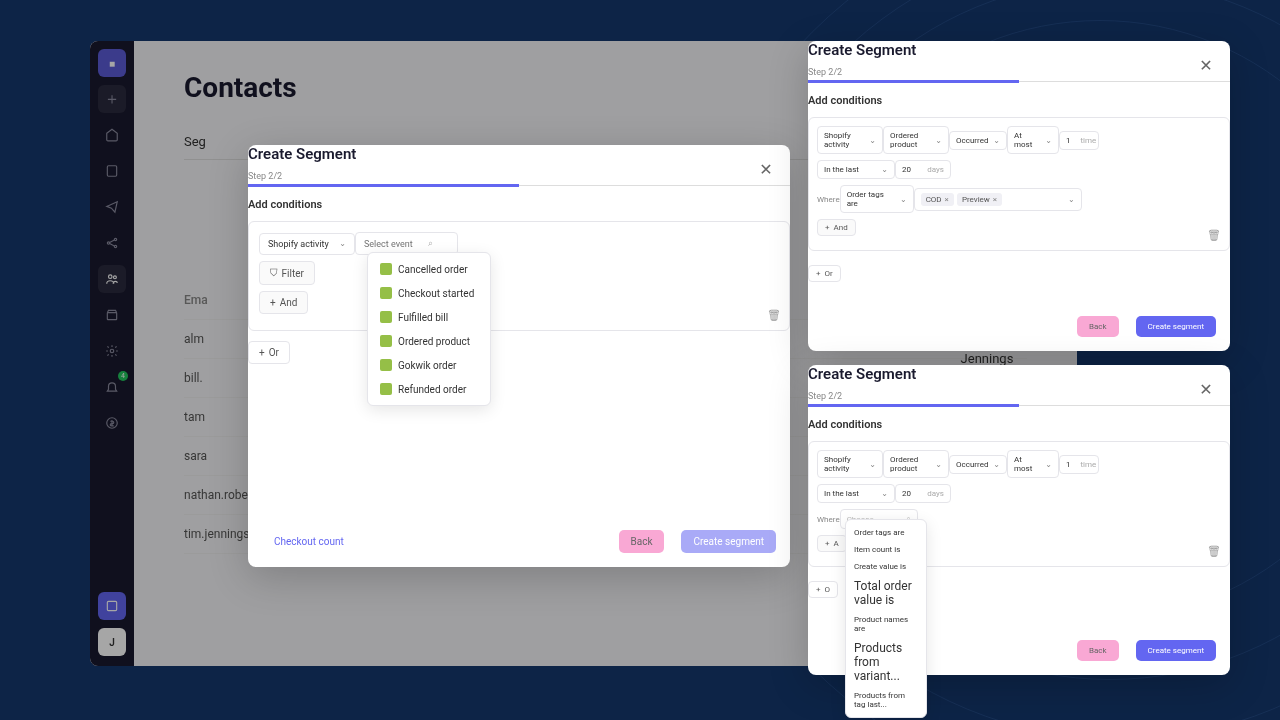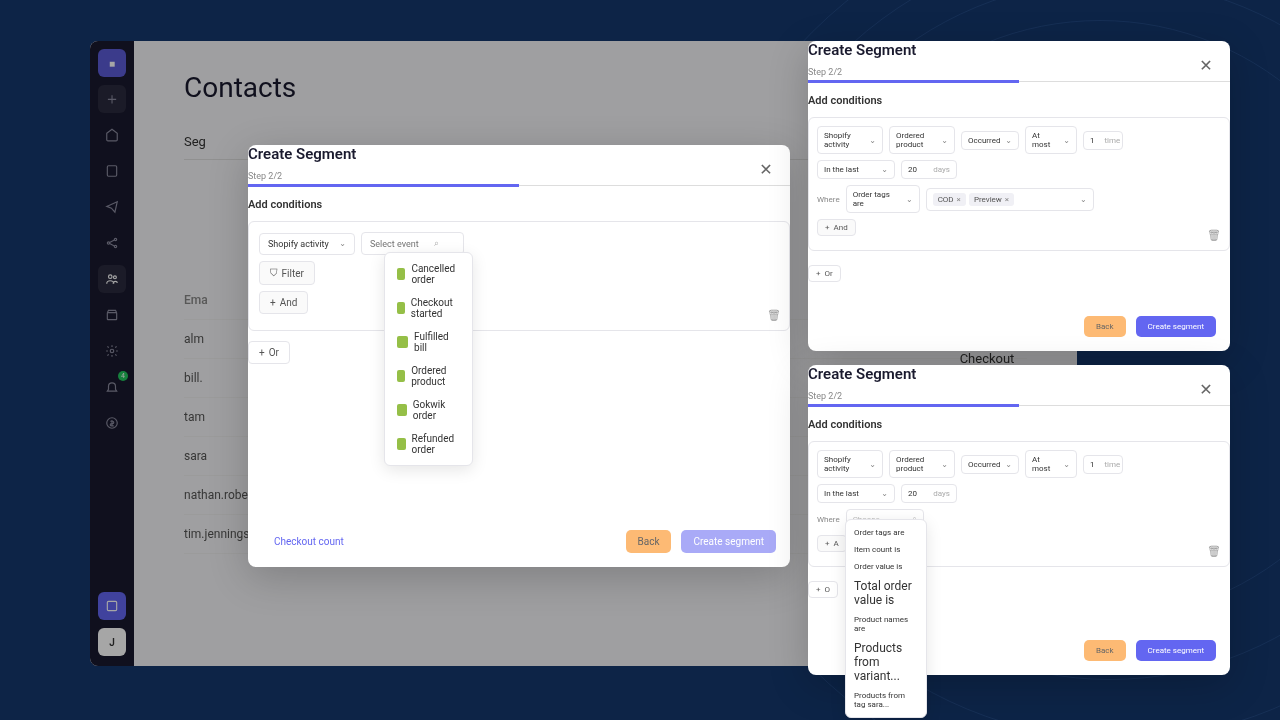--- a/index.html
+++ b/index.html
@@ -11,60 +11,60 @@
 .sb-item{width:28px;height:28px;display:flex;align-items:center;justify-content:center;border-radius:6px;color:#8a8a9e;cursor:pointer;position:relative}
 .sb-item.logo{background:#5b5bd6;color:#fff;font-size:10px;font-weight:700}
 .sb-item.add{background:#2a2a3e}
 .sb-item.active{background:#2a2a3e;color:#fff}
 .sb-item .badge{position:absolute;top:-2px;right:-2px;background:#22c55e;color:#fff;font-size:7px;width:10px;height:10px;border-radius:50%;display:flex;align-items:center;justify-content:center}
 .sb-spacer{flex:1}
 .sb-bottom{display:flex;flex-direction:column;gap:8px;padding-bottom:10px;align-items:center}
 .sb-bottom .sb-item.purple{background:#6366f1;color:#fff}
 .sb-bottom .sb-item.user{background:#fff;color:#333;font-size:10px;font-weight:600}
 .main{flex:1;padding:30px 50px;position:relative}
-.page-title{font-size:28px;font-weight:400;color:#1a1a2e;margin-bottom:20px}
+.page-title{font-size:28px;font-weight:700;color:#1a1a2e;margin-bottom:20px}
 .create-btn{position:absolute;right:50px;top:36px;background:#6366f1;color:#fff;border:none;padding:8px 14px;border-radius:6px;font-size:12px}
 .overlay{position:absolute;inset:0;background:rgba(0,0,0,.35)}
 .table-ghost{position:absolute;left:50px;right:50px;top:240px;font-size:12px;color:#555}
 .tabs-ghost{display:flex;border-bottom:1px solid #ddd;margin-top:20px}
 .tabs-ghost div{padding:10px 0;margin-right:30px;font-size:13px;color:#333}
 .table-ghost .row{display:flex;padding:12px 0;border-bottom:1px solid #eee}
 .table-ghost .c1{width:190px}.table-ghost .c2{width:160px}.table-ghost .c3{width:120px}.table-ghost .c4{width:100px}.table-ghost .c5{width:50px}
 .filters-ghost{position:absolute;right:0;top:300px;width:180px;text-align:center;font-size:13px;color:#333;padding:10px;border-bottom:1px solid #ddd}
 .modal{position:absolute;background:#fff;border-radius:8px;box-shadow:0 10px 40px rgba(0,0,0,.2);}
 .modal-main{left:248px;top:145px;width:542px;height:422px}
 .modal-a{left:808px;top:41px;width:422px;height:310px}
 .modal-b{left:808px;top:365px;width:422px;height:310px}
 .m-title{font-size:15px;font-weight:600;color:#1a1a2e;margin-bottom:8px}
 .m-close{position:absolute;right:14px;top:14px;width:20px;height:20px;display:flex;align-items:center;justify-content:center;cursor:pointer;font-size:16px;color:#666}
 .m-step{font-size:9px;color:#888;margin-bottom:4px}
 .m-progress{height:1px;background:#ddd;position:relative;margin-bottom:12px}
 .m-progress::before{content:"";position:absolute;left:0;top:-1px;height:3px;width:50%;background:#6366f1}
 .m-sub{font-size:11px;font-weight:600;color:#333;margin-bottom:10px}
 .cond-box{border:1px solid #e5e5ea;border-radius:6px;padding:10px;position:relative;margin-bottom:10px}
-.row-f{display:flex;gap:6px;flex-wrap:wrap;margin-bottom:6px;align-items:center}
+.row-f{display:flex;flex-wrap:wrap;margin-bottom:6px;align-items:center}
 .sel{border:1px solid #e5e5ea;border-radius:4px;padding:5px 8px;font-size:9px;color:#333;background:#fff;display:flex;align-items:center;gap:4px;position:relative}
 .sel.sm{font-size:8px;padding:4px 6px}
 .sel .chev{margin-left:auto;color:#888;font-size:8px}
 .sel input{border:none;outline:none;font-size:9px;width:60px}
 .num-in{width:40px;text-align:center}
 .unit{color:#aaa;font-size:8px}
 .trash{position:absolute;right:8px;bottom:8px;color:#999;cursor:pointer;font-size:11px}
 .add-chip{display:inline-flex;align-items:center;gap:4px;border:1px solid #e5e5ea;border-radius:4px;padding:5px 10px;font-size:10px;color:#555;background:#fafafa;cursor:pointer}
 .add-chip.or{background:#fff}
 .dropdown{position:absolute;background:#fff;border:1px solid #e5e5ea;border-radius:6px;box-shadow:0 4px 16px rgba(0,0,0,.1);padding:4px 0;z-index:10}
 .dd-item{padding:6px 12px;font-size:10px;color:#333;display:flex;align-items:center;gap:6px;cursor:pointer}
 .dd-item .ic{width:12px;height:12px;background:#95bf47;border-radius:2px;display:inline-block}
 .tag-pill{background:#f0f0f5;border-radius:3px;padding:2px 5px;font-size:8px;color:#555;display:inline-flex;align-items:center;gap:3px}
 .tag-pill .x{color:#888;cursor:pointer}
 .where-lbl{font-size:8px;color:#888;}
 .m-footer{position:absolute;bottom:14px;right:14px;left:14px;display:flex;justify-content:space-between;align-items:center}
 .btn{border:none;border-radius:5px;padding:6px 12px;font-size:10px;cursor:pointer}
 .btn-ghost{background:transparent;color:#6366f1}
-.btn-back{background:#fdba74;color:#666;margin-right:6px}
+.btn-back{background:#f9a8d4;color:#666;margin-right:13px}
 .btn-primary{background:#6366f1;color:#fff}
 .btn-primary.disabled{opacity:.55}
 svg{display:block}
 </style>
 </head>
 <body>
 
 <div class="bglines">
   <div style="width:900px;height:900px;left:0;top:0"></div>
   <div style="width:800px;height:800px;left:40px;top:40px"></div>
@@ -191,21 +191,21 @@
         </div>
       <div class="row">
           <div class="c1">tim.jennings@example.com</div>
           <div class="c2">Tim Jennings</div>
           <div class="c3">Journey</div>
           <div class="c4">24/05/2021</div>
           <div class="c5"></div>
         </div>
     </div>
   </div>
-  <div class="filters-ghost">Checkout</div>
+  <div class="filters-ghost">Jennings</div>
   <div class="overlay"></div>
 </div>
 
 <div class="modal modal-main">
   <div class="m-title">Create Segment</div>
   <div class="m-close">✕</div>
   <div class="m-step">Step 2/2</div>
   <div class="m-progress"></div>
   <div class="m-sub">Add conditions</div>
   <div class="cond-box">
@@ -225,21 +225,21 @@
           <span>Filter</span>
         </div>
     </div>
     <div class="row-f">
       <div class="add-chip">
           <span>+</span>
           <span>And</span>
         </div>
     </div>
     <span class="trash">🗑</span>
-    <div class="dropdown" style="left:135px;top:30px;width:89px">
+    <div class="dropdown" style="left:118px;top:30px;width:124px">
       <div class="dd-item">
           <span class="ic"></span>
           <span>Cancelled order</span>
         </div>
       <div class="dd-item">
           <span class="ic"></span>
           <span>Checkout started</span>
         </div>
       <div class="dd-item">
           <span class="ic"></span>
@@ -399,25 +399,25 @@
     <div class="row-f">
       <div class="add-chip" style="font-size:8px;padding:3px 7px">
           <span>+</span>
           <span>A</span>
         </div>
     </div>
     <span class="trash">🗑</span>
     <div class="dropdown" style="left:36px;top:77px;width:82px">
       <div class="dd-item" style="font-size:8px;padding:4px 8px">Order tags are</div>
       <div class="dd-item" style="font-size:8px;padding:4px 8px">Item count is</div>
-      <div class="dd-item" style="font-size:8px;padding:4px 8px">Order value is</div>
+      <div class="dd-item" style="font-size:8px;padding:4px 8px">Create value is</div>
       <div class="dd-item" style="font-size:12px;padding:4px 8px">Total order value is</div>
       <div class="dd-item" style="font-size:8px;padding:4px 8px">Product names are</div>
       <div class="dd-item" style="font-size:12px;padding:4px 8px">Products from variant...</div>
-      <div class="dd-item" style="font-size:8px;padding:4px 8px">Products from tag sara...</div>
+      <div class="dd-item" style="font-size:8px;padding:4px 8px">Products from tag last...</div>
     </div>
   </div>
   <div class="add-chip or" style="font-size:8px;padding:3px 7px">
       <span>+</span>
       <span>O</span>
     </div>
   <div class="m-footer">
     <div></div>
     <div>
       <button class="btn btn-back" style="font-size:8px">Back</button>

